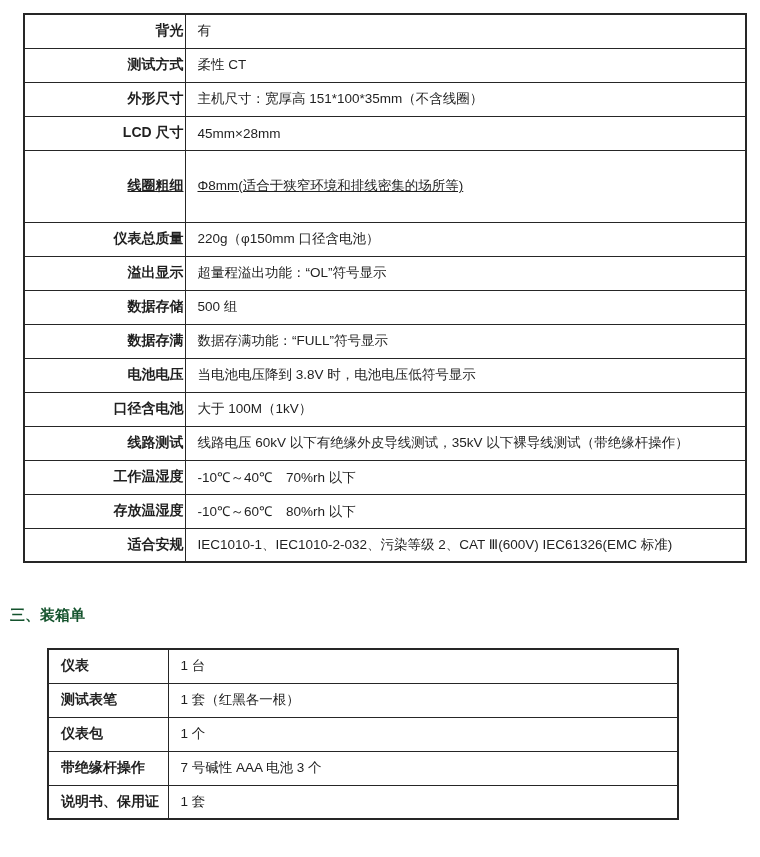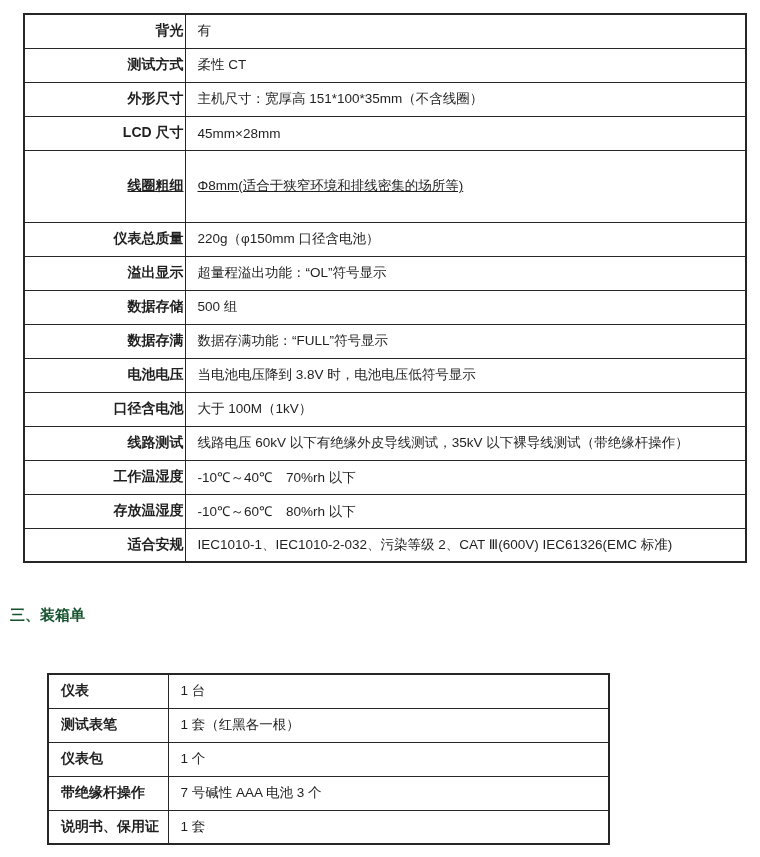--- a/index.html
+++ b/index.html
@@ -50,22 +50,22 @@
     left: 10px;
     top: 606px;
     font-size: 15px;
     font-weight: bold;
     color: #14532d;
   }
   
   .packing-table {
     position: absolute;
     left: 47px;
-    top: 673px;
-    width: 563px;
+    top: 648px;
+    width: 632px;
     border: 2px solid #262626;
   }
   .packing-table td {
     border: 1px solid #262626;
     height: 34px;
     vertical-align: middle;
     overflow: hidden;
     white-space: nowrap;
   }
   .packing-table td.lbl {

